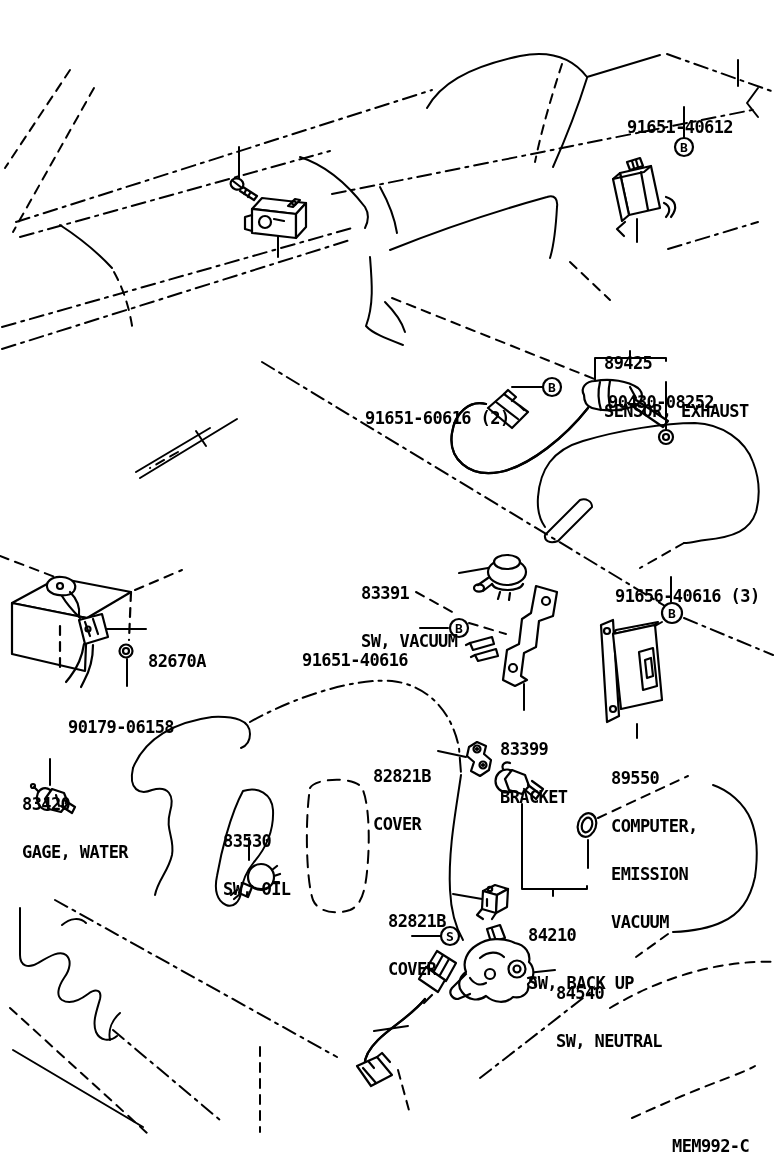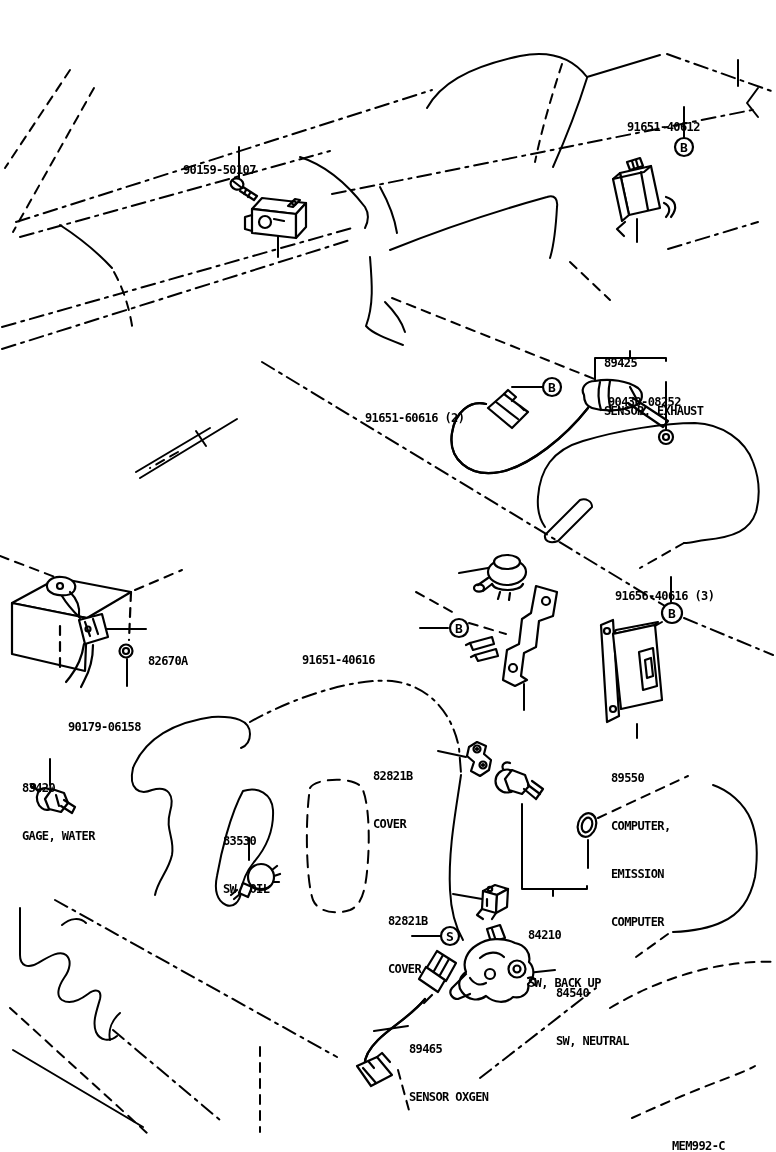--- a/index.html
+++ b/index.html
@@ -3,21 +3,21 @@
 <meta charset="utf-8">
 <style>
   html,body{margin:0;padding:0;background:#e8e8e8;}
   .canvas{
     position:relative;width:776px;height:1152px;background:#ffffff;
     font-family:"DejaVu Sans Mono","Liberation Mono",monospace;
     color:#000;overflow:hidden;
   }
   .art{position:absolute;left:0;top:0;}
   .lbl{
-    position:absolute;font-size:12px;font-weight:700;line-height:16px;
+    position:absolute;font-size:17px;font-weight:700;line-height:16px;
     letter-spacing:-0.6px;white-space:pre;color:#000;
   }
   .bg path,.bg line,.bg polyline{fill:none;stroke:#000;stroke-width:2;stroke-linecap:round;stroke-linejoin:round;}
   .dd{stroke-dasharray:14 6 3 6;}
   .ds{stroke-dasharray:9 7;}
   .dl{stroke-dasharray:12 8;}
   .leaders path,.leaders line{fill:none;stroke:#000;stroke-width:2;stroke-linecap:round;}
   .parts path,.parts line,.parts polyline,.parts ellipse,.parts circle,.parts polygon{
     fill:none;stroke:#000;stroke-width:2.2;stroke-linecap:round;stroke-linejoin:round;}
   .parts .wf{fill:#fff;}
@@ -294,76 +294,81 @@
     <text class="fsym" x="552" y="392">B</text>
     <circle cx="459" cy="628" r="9"></circle>
     <text class="fsym" x="459" y="633">B</text>
     <circle cx="672" cy="613" r="10"></circle>
     <text class="fsym" x="672" y="618">B</text>
     <circle cx="450" cy="936" r="9"></circle>
     <text class="fsym" x="450" y="941">S</text>
   </g>
 </svg>
 
-  <div class="lbl" style="left:183px;top:130px">
-    <div>90159-50107</div>
-  </div>
 
 
   <div class="lbl" style="left:627px;top:87px">
     <div>91651-40612</div>
   </div>
 
 
   <div class="lbl" style="left:604px;top:323px">
     <div>89425</div>
     <div>SENSOR, EXHAUST</div>
   </div>
 
   <div class="lbl" style="left:608px;top:362px">
     <div>90430-08252</div>
   </div>
 
   <div class="lbl" style="left:365px;top:378px">
     <div>91651-60616 (2)</div>
   </div>
 
+  <div class="lbl" style="left:361px;top:553px">
+    <div>83391</div>
+    <div>SW, VACUUM</div>
+  </div>
 
   <div class="lbl" style="left:615px;top:556px">
     <div>91656-40616 (3)</div>
   </div>
 
   <div class="lbl" style="left:302px;top:620px">
     <div>91651-40616</div>
   </div>
 
   <div class="lbl" style="left:148px;top:621px">
     <div>82670A</div>
   </div>
 
   <div class="lbl" style="left:68px;top:687px">
     <div>90179-06158</div>
   </div>
 
-  <div class="lbl" style="left:22px;top:748px">
+  <div class="lbl" style="left:22px;top:764px">
     <div>83420</div>
     <div>GAGE, WATER</div>
   </div>
 
+  <div class="lbl" style="left:500px;top:709px">
+    <div>83399</div>
+    <div>BRACKET</div>
+  </div>
 
   <div class="lbl" style="left:373px;top:736px">
     <div>82821B</div>
     <div>COVER</div>
   </div>
 
   <div class="lbl" style="left:611px;top:738px">
     <div>89550</div>
     <div>COMPUTER,</div>
     <div>EMISSION</div>
-    <div>COMPUTER</div>
+    <div>VACUUM</div>
   </div>
 
   <div class="lbl" style="left:223px;top:801px">
     <div>83530</div>
     <div>SW, OIL</div>
   </div>
 
 
   <div class="lbl" style="left:388px;top:881px">
     <div>82821B</div>
@@ -374,22 +379,18 @@
     <div>84210</div>
     <div>SW, BACK UP</div>
   </div>
 
 
   <div class="lbl" style="left:556px;top:953px">
     <div>84540</div>
     <div>SW, NEUTRAL</div>
   </div>
 
-  <div class="lbl" style="left:409px;top:1009px">
-    <div>89465</div>
-    <div>SENSOR OXGEN</div>
-  </div>
 
   <div class="lbl" style="left:672px;top:1106px">
     <div>MEM992-C</div>
   </div>
 
 </div>
 
 </body></html>

